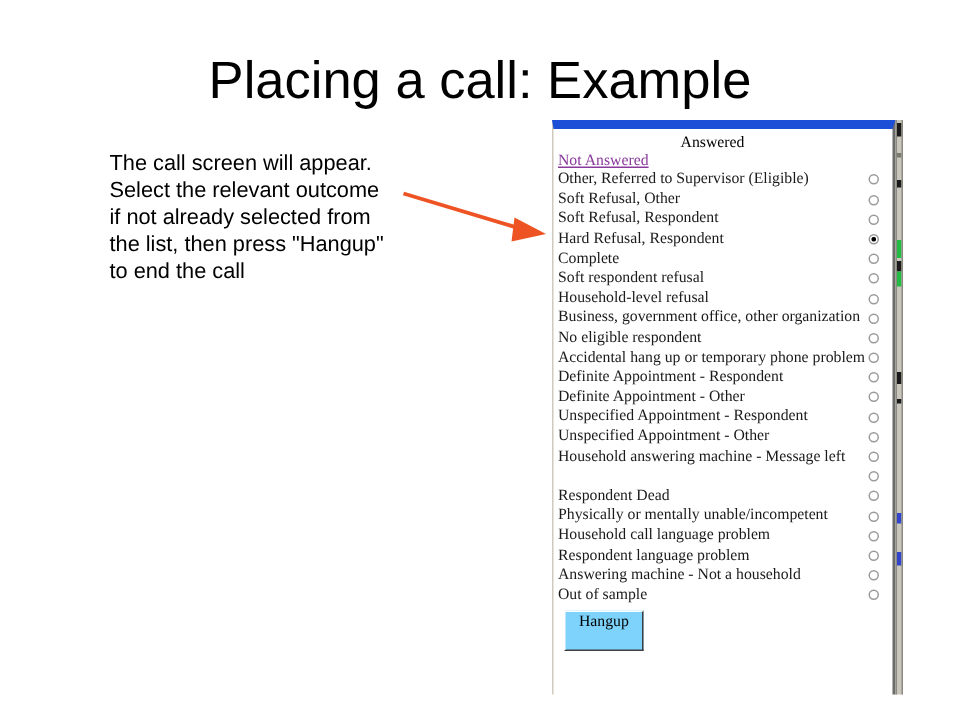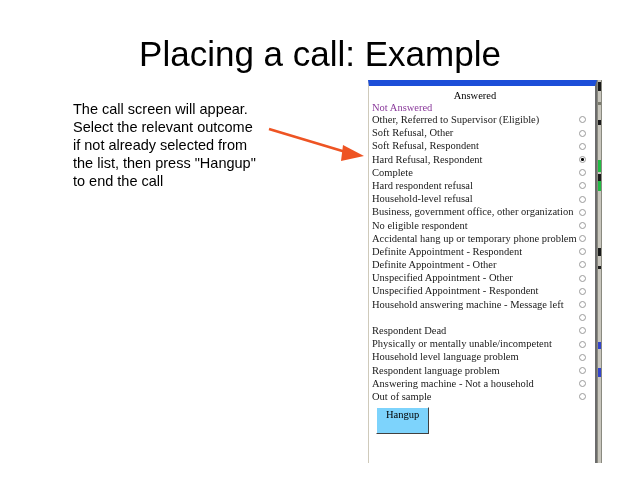--- a/index.html
+++ b/index.html
@@ -80,20 +80,21 @@
     font-family: "Liberation Serif", serif;
     font-size: 10.5px;
     color: #000000;
   }
   #not-answered-link {
     display: block;
     margin: 1px 0 0 3px;
     font-family: "Liberation Serif", serif;
     font-size: 10.5px;
     color: #8a3a9b;
+    text-decoration: underline;
     cursor: pointer;
     width: max-content;
   }
   #outcome-list {
     margin: 0;
     padding: 0;
     list-style: none;
   }
   #outcome-list li {
     position: relative;
@@ -186,34 +187,34 @@
     <div id="answered-header">Answered</div>
 
     <a id="not-answered-link">Not Answered</a>
 
     <ul id="outcome-list">
         <li><span>Other, Referred to Supervisor (Eligible)</span><span class="radio"></span></li>
         <li><span>Soft Refusal, Other</span><span class="radio"></span></li>
         <li><span>Soft Refusal, Respondent</span><span class="radio"></span></li>
         <li><span>Hard Refusal, Respondent</span><span class="radio checked"></span></li>
         <li><span>Complete</span><span class="radio"></span></li>
-        <li><span>Hard respondent refusal</span><span class="radio"></span></li>
+        <li><span>Soft respondent refusal</span><span class="radio"></span></li>
         <li><span>Household-level refusal</span><span class="radio"></span></li>
         <li><span>Business, government office, other organization</span><span class="radio"></span></li>
         <li><span>No eligible respondent</span><span class="radio"></span></li>
         <li><span>Accidental hang up or temporary phone problem</span><span class="radio"></span></li>
         <li><span>Definite Appointment - Respondent</span><span class="radio"></span></li>
         <li><span>Definite Appointment - Other</span><span class="radio"></span></li>
+        <li><span>Unspecified Appointment - Respondent</span><span class="radio"></span></li>
         <li><span>Unspecified Appointment - Other</span><span class="radio"></span></li>
-        <li><span>Unspecified Appointment - Respondent</span><span class="radio"></span></li>
         <li><span>Household answering machine - Message left</span><span class="radio"></span></li>
         <li><span class="radio"></span></li>
         <li><span>Respondent Dead</span><span class="radio"></span></li>
         <li><span>Physically or mentally unable/incompetent</span><span class="radio"></span></li>
-        <li><span>Household level language problem</span><span class="radio"></span></li>
+        <li><span>Household call language problem</span><span class="radio"></span></li>
         <li><span>Respondent language problem</span><span class="radio"></span></li>
         <li><span>Answering machine - Not a household</span><span class="radio"></span></li>
         <li><span>Out of sample</span><span class="radio"></span></li>
       </ul>
 
     <button id="hangup-button">Hangup</button>
   </div>
 
   <div id="right-sliver">
       <div class="mark" style="top: 2px; height: 9px; background: rgb(26, 26, 26);"></div>

